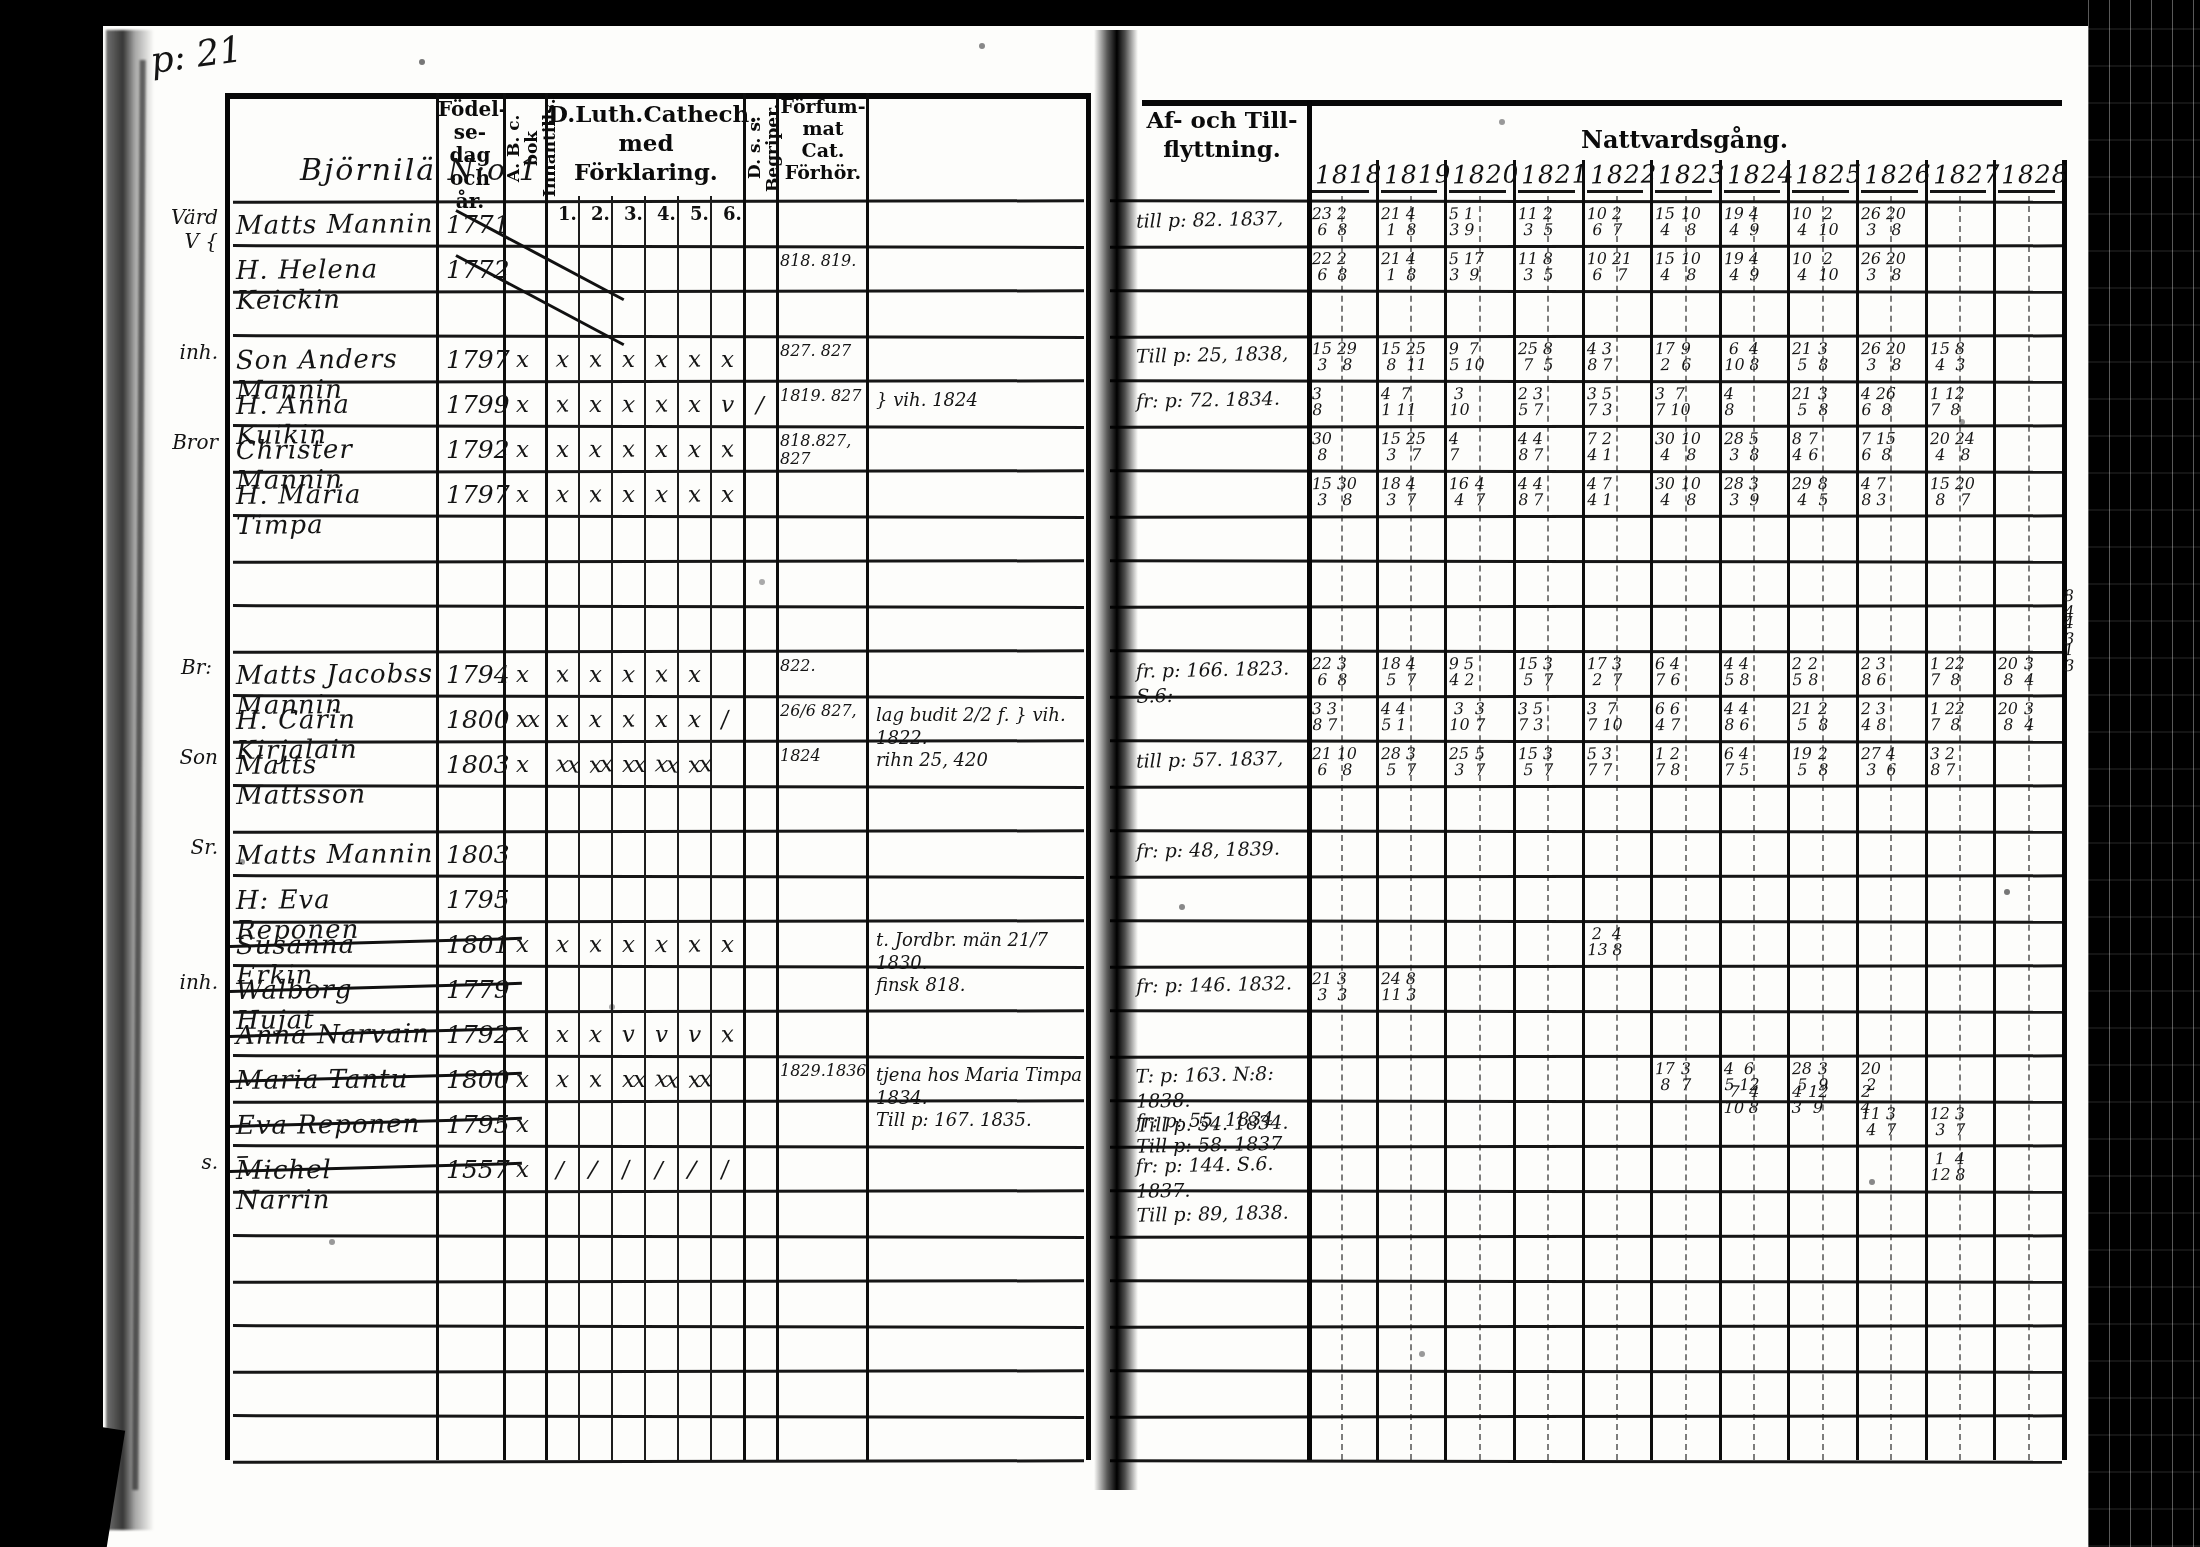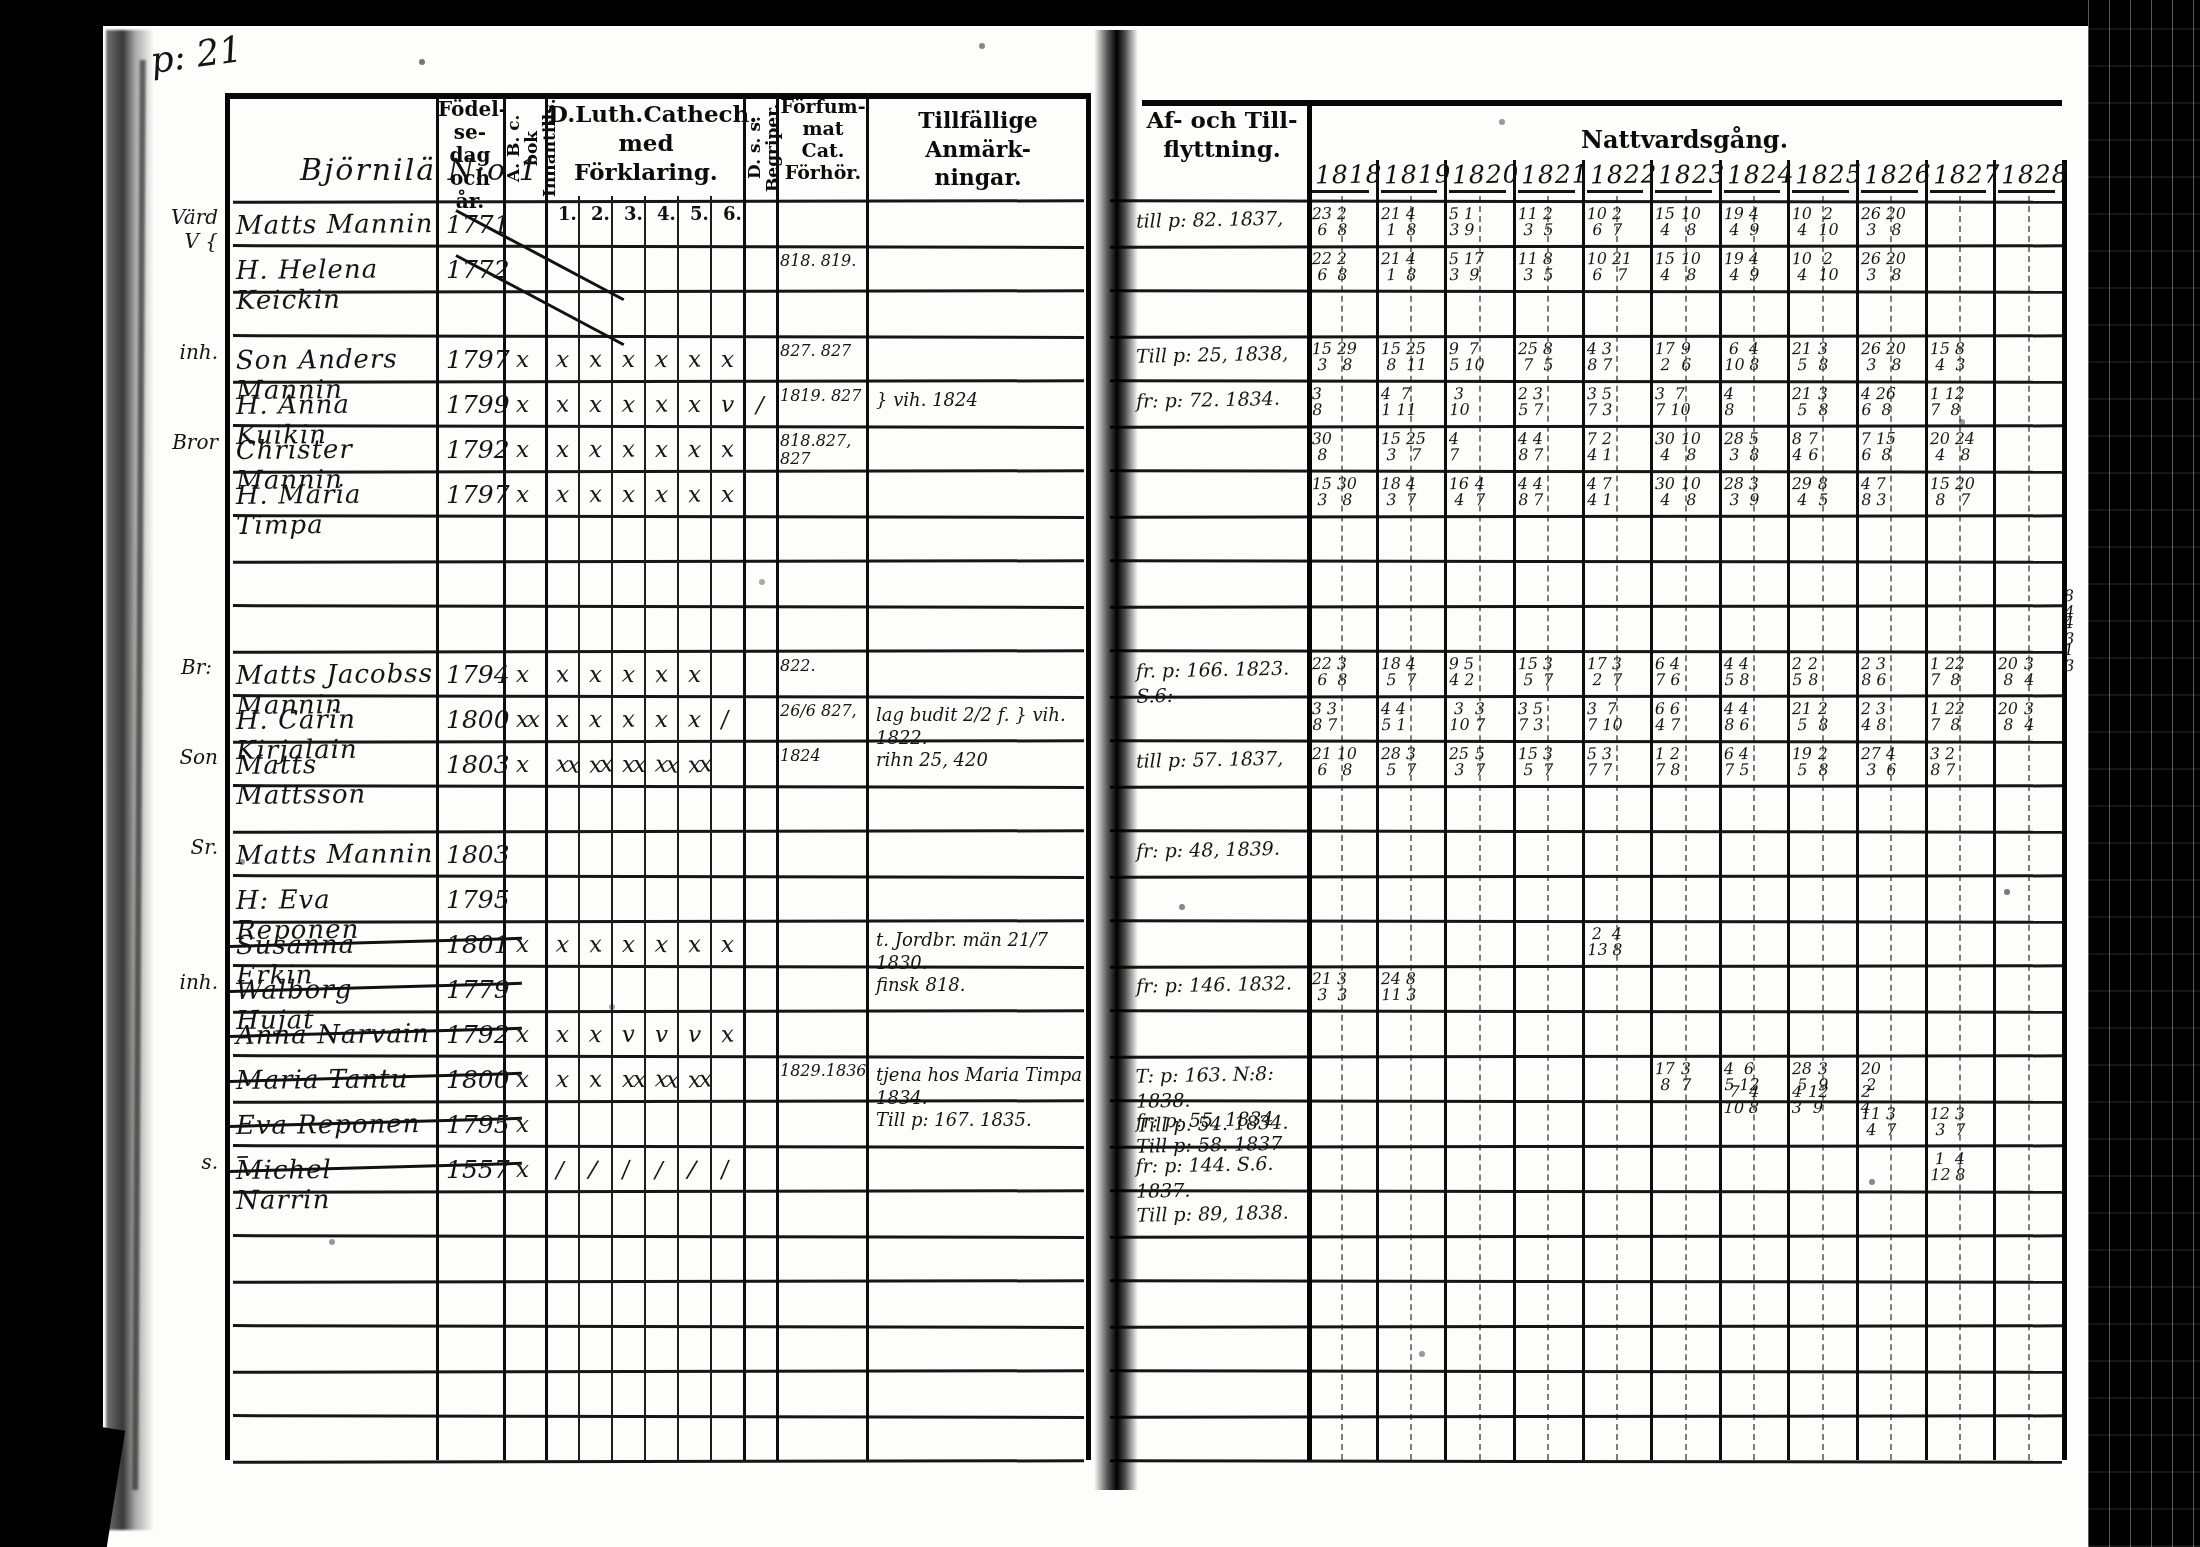--- a/index.html
+++ b/index.html
@@ -68,22 +68,20 @@
 och år.</div>
   <div class="print vert" style="left:505px;top:98px;height:100px;width:40px;">A. B. c. bok
 Innantills.</div>
   <div class="print" style="left:548px;top:100px;width:196px;font-size:23px;line-height:1.25;">D.Luth.Cathech.
 med Förklaring.</div>
   <div class="print vert" style="left:746px;top:98px;height:100px;width:32px;">D. s. s.
 Begriper.</div>
   <div class="print" style="left:780px;top:96px;width:86px;font-size:19px;line-height:1.15;">Förfum-
 mat Cat.
 Förhör.</div>
-  <div class="print" style="left:872px;top:106px;width:212px;font-size:22px;line-height:1.3;">Tillfällige Anmärk-
-ningar.</div>
 
   <div class="print" style="left:1140px;top:106px;width:164px;font-size:23px;line-height:1.25;">Af- och Till-
 flyttning.</div>
   <div class="print" style="left:1307px;top:125px;width:755px;font-size:24px;">Nattvardsgång.</div>
 
   <div class="hw heading" style="left:300px;top:152px;">Björnilä N:o 1</div>
 
   <div id="gen">
       <div class="hl heavy" style="left: 225px; top: 93px; width: 861px;"></div>
       <div class="hl heavy" style="left: 1142px; top: 100px; width: 920px;"></div>

